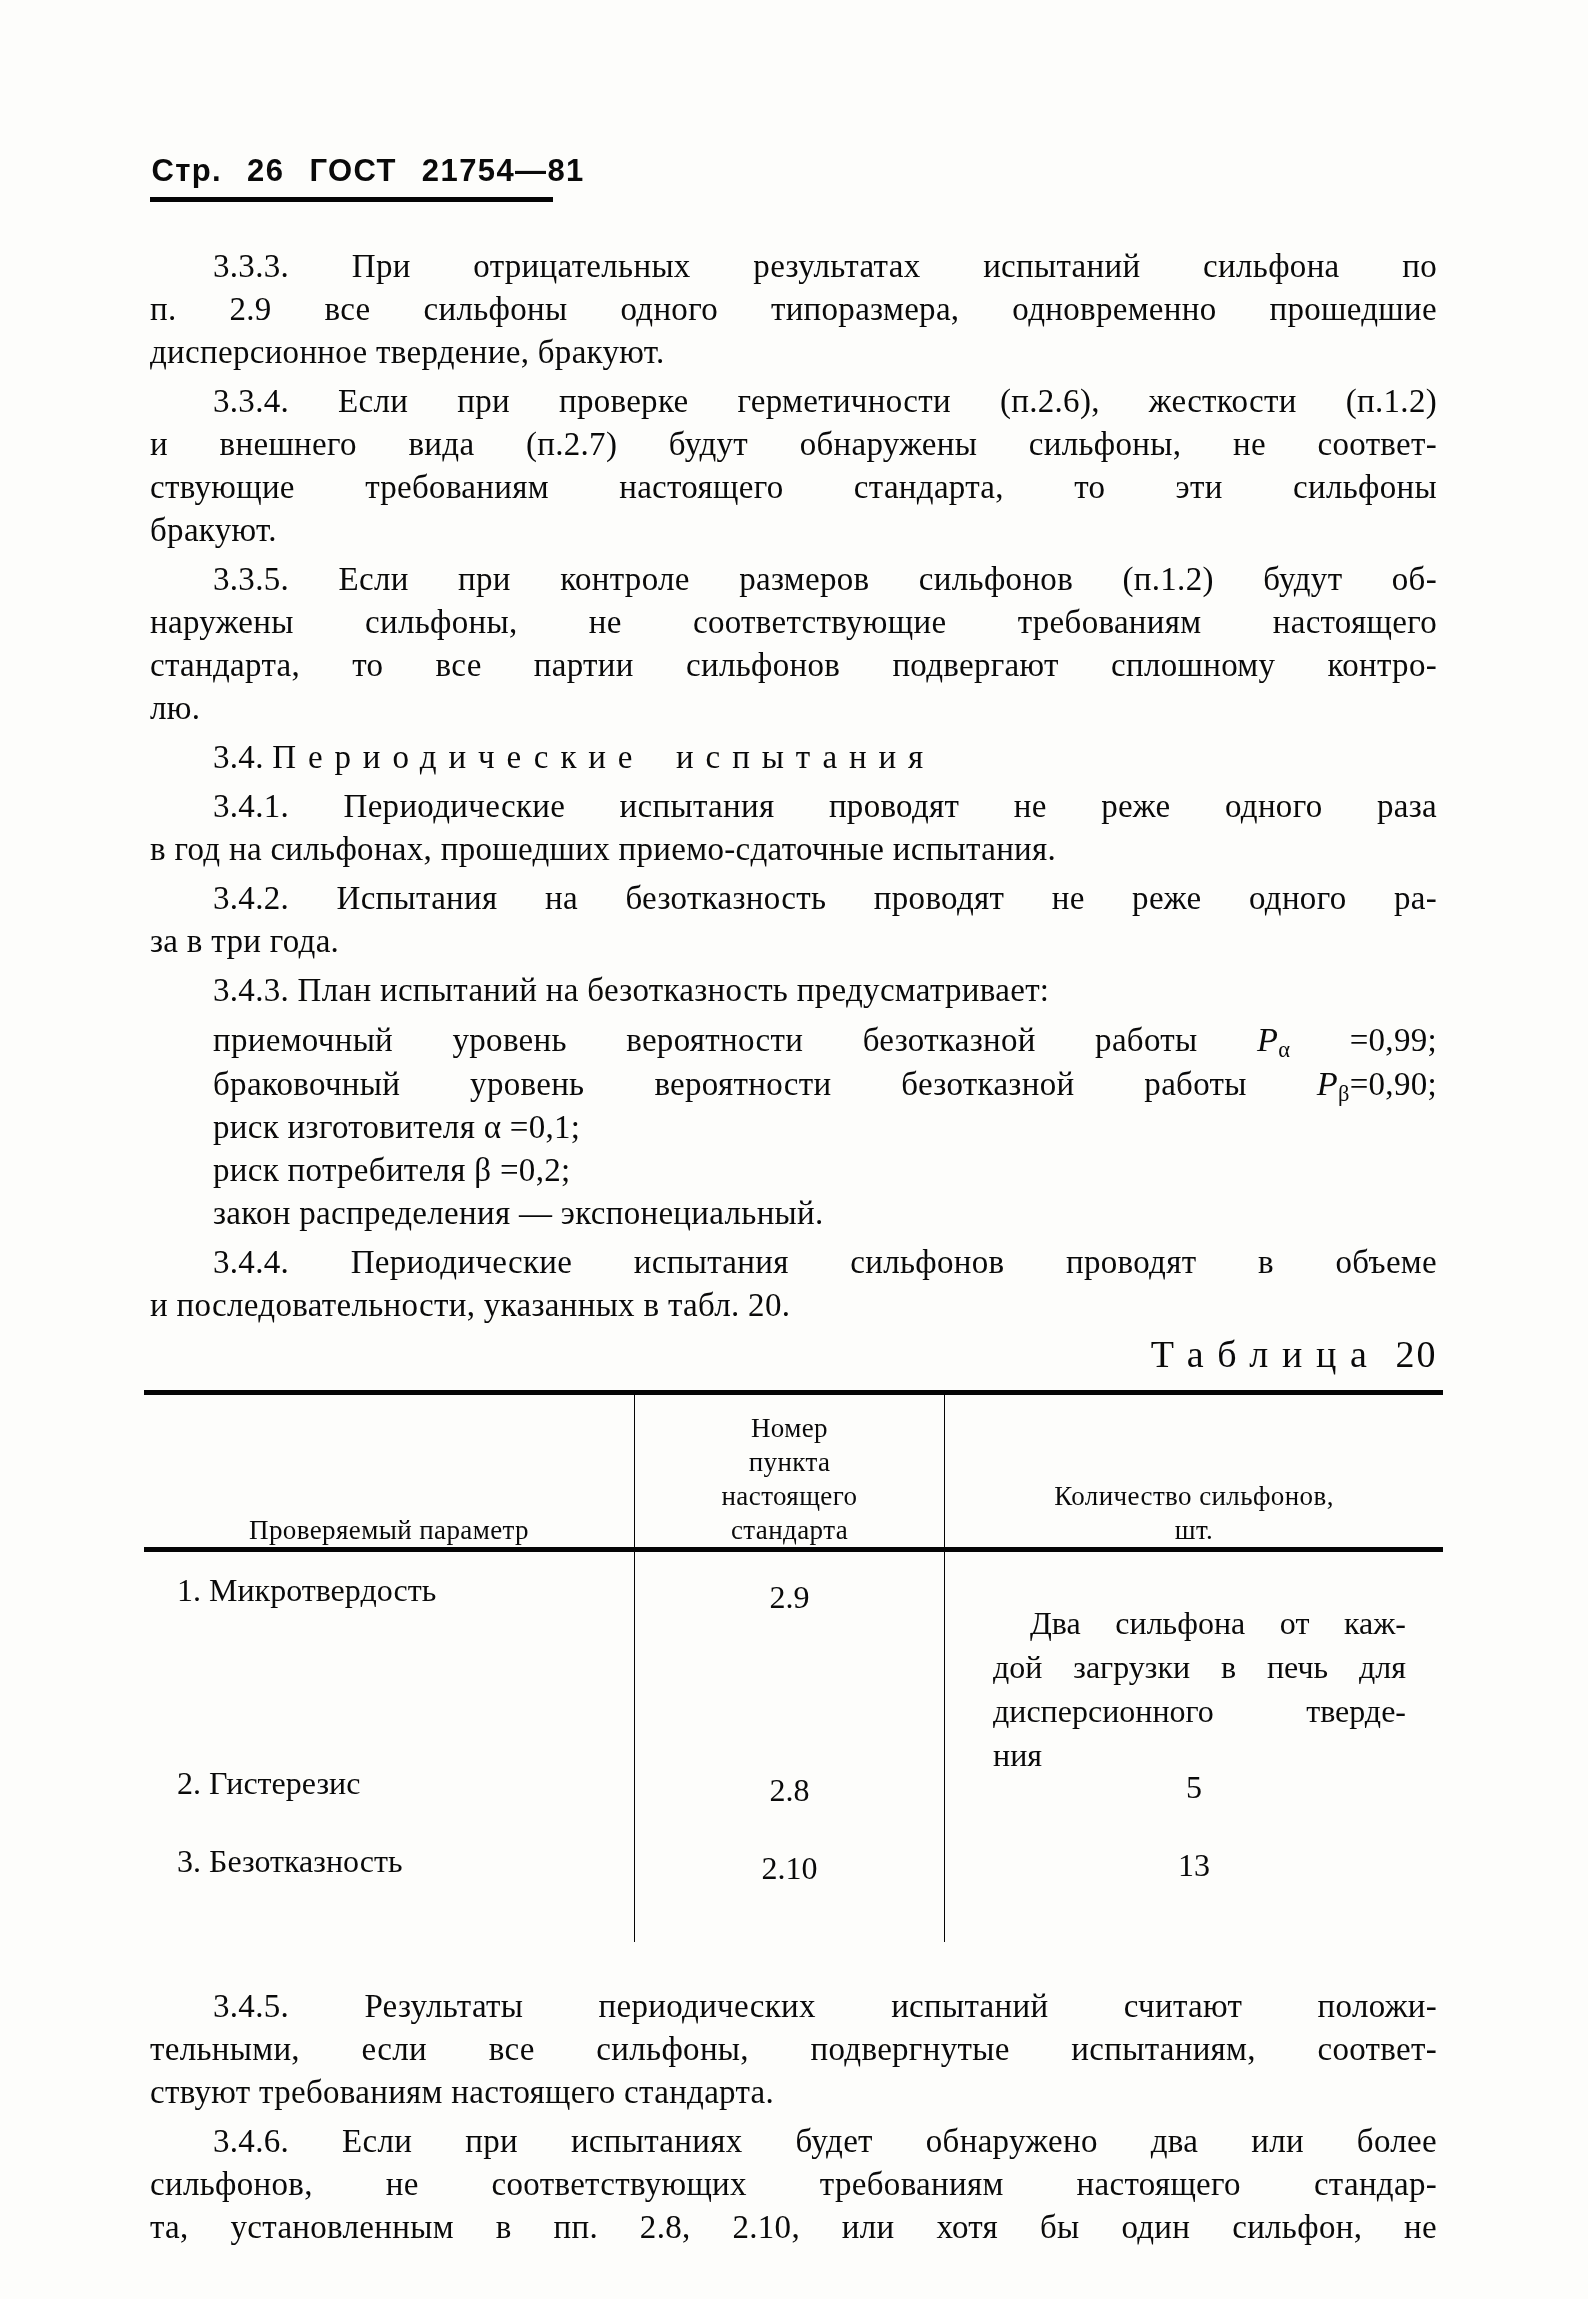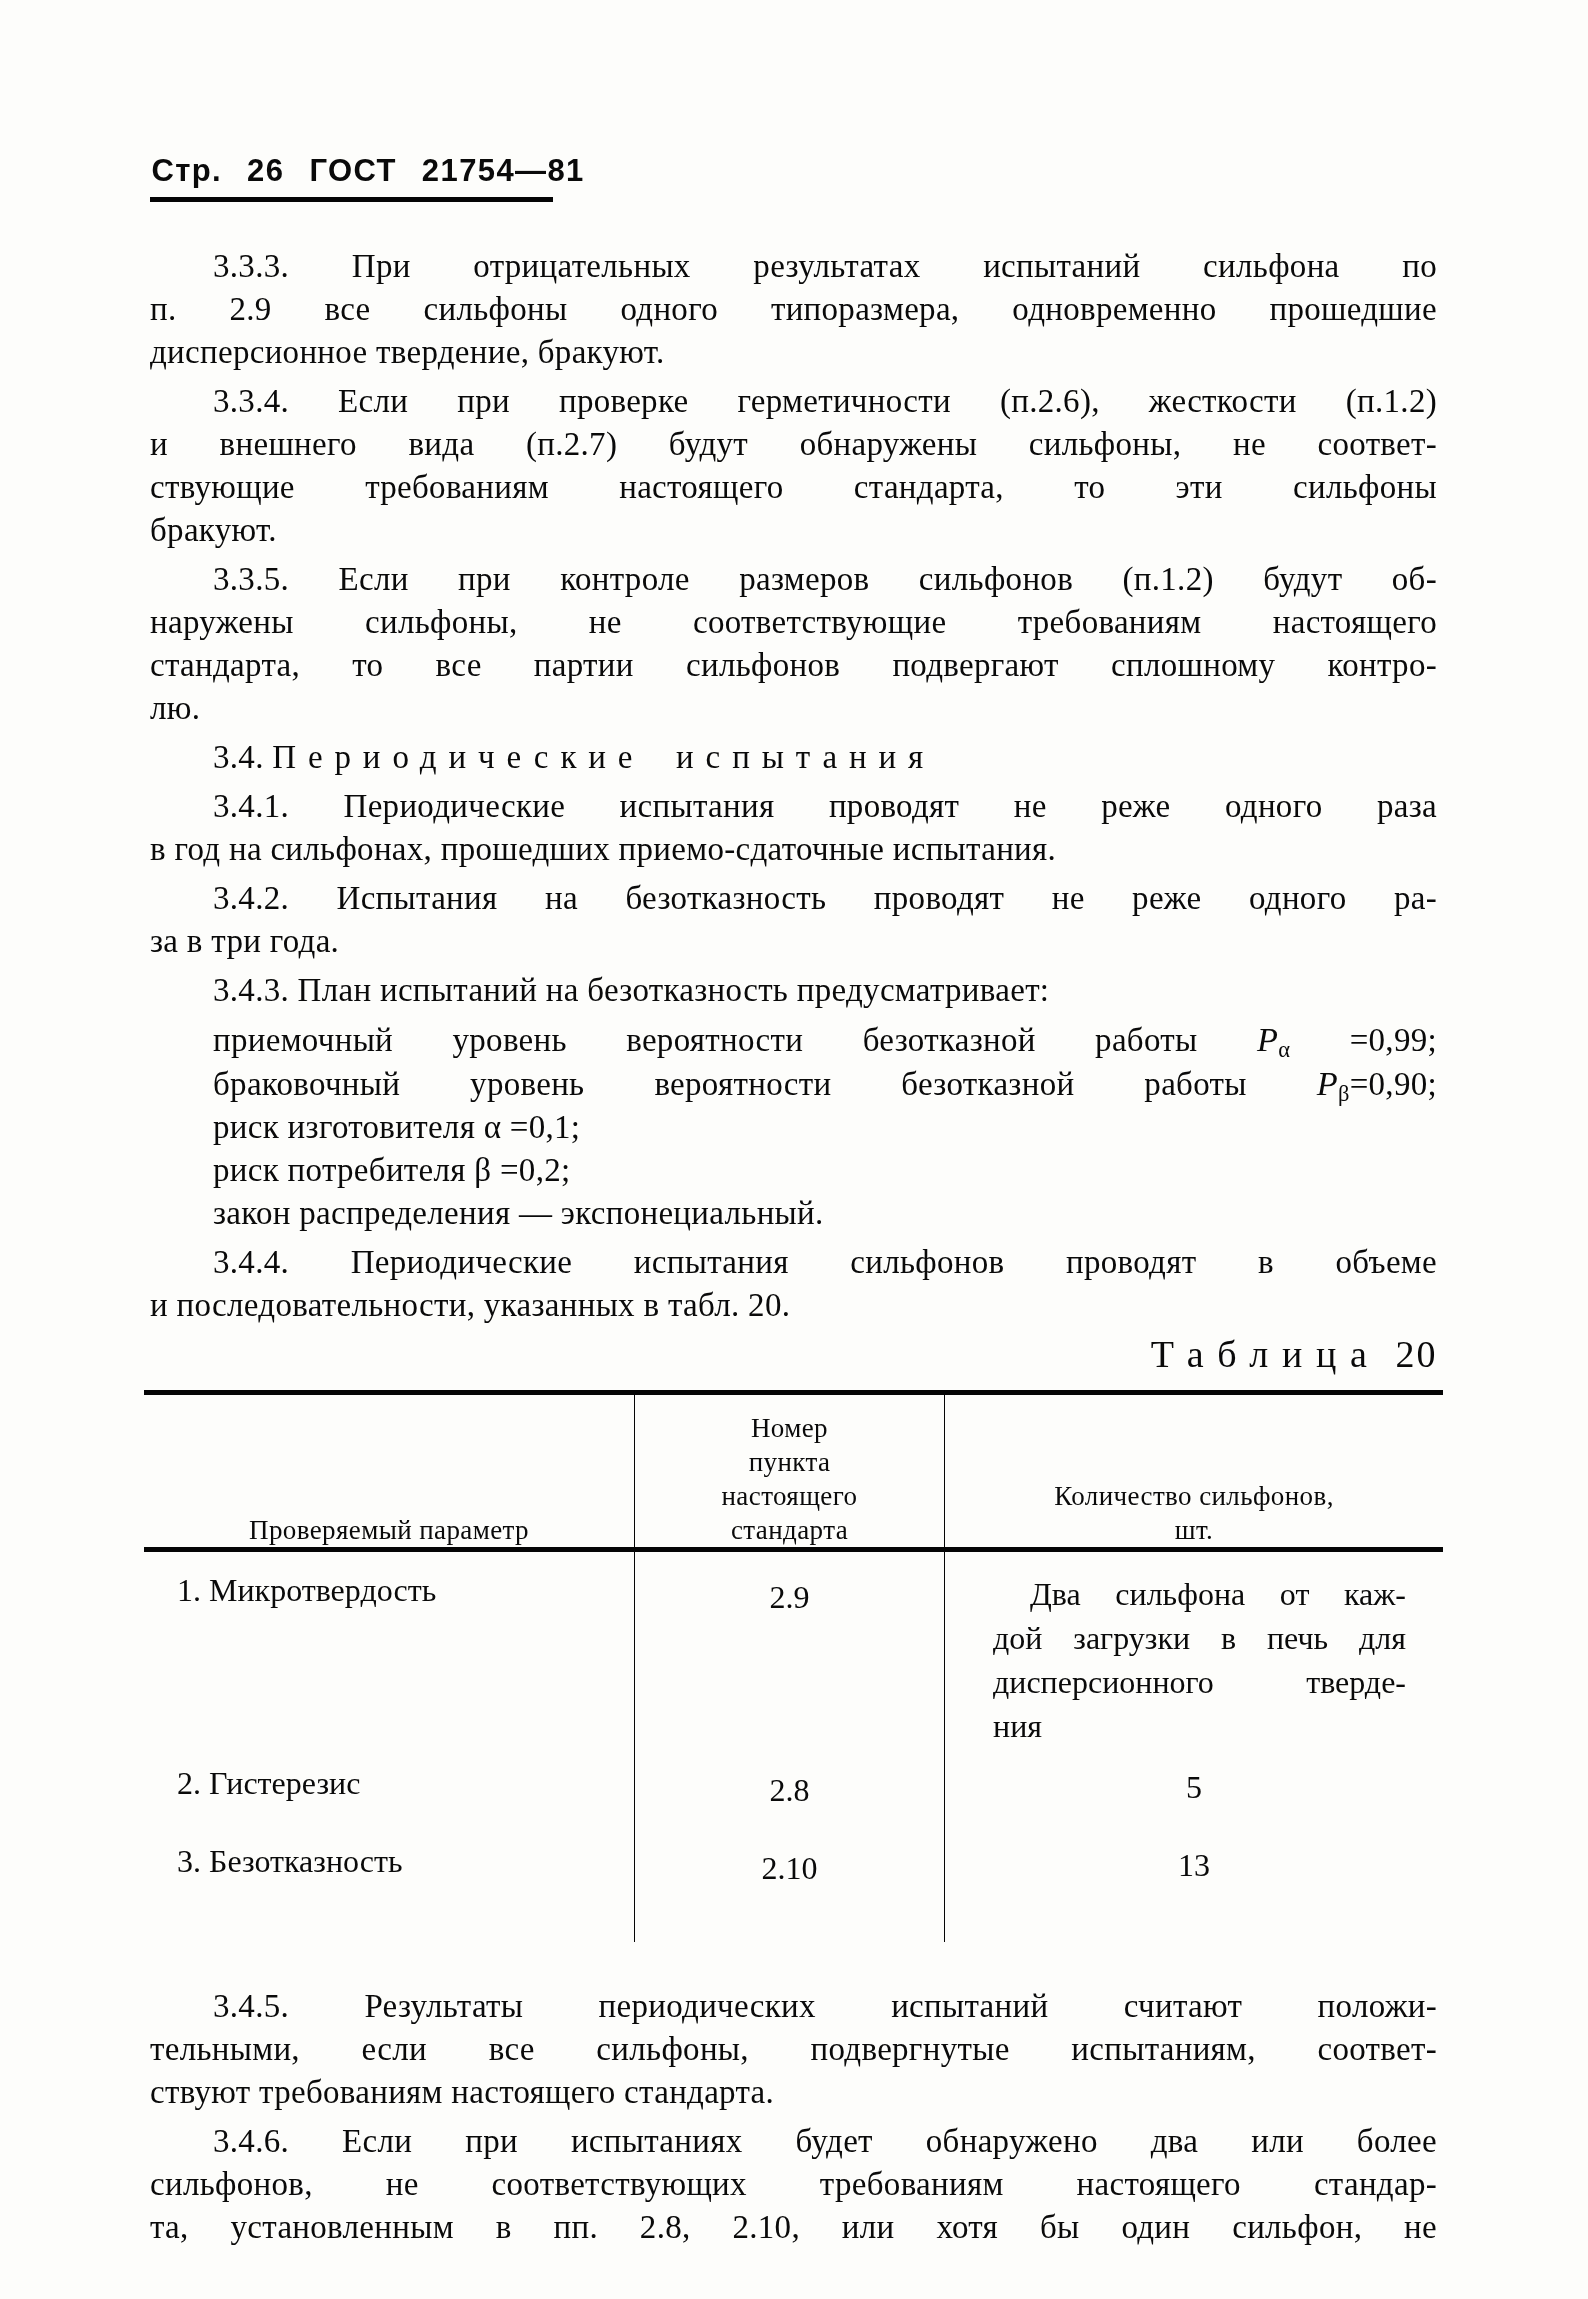--- a/index.html
+++ b/index.html
@@ -77,21 +77,21 @@
     grid-template-columns:490px 310px 499px;
     grid-template-rows:193px 78px 119px;
     font-size:32px;
     line-height:44px;
   }
   .th.c1, .th.c2, .bc.c1, .bc.c2 { border-left:1.9px solid #050505; }
   .bc.c0 { padding:16px 0 0 33px; }
   .bc.c1 { padding-top:23px; text-align:center; }
   .bc.c2.center { padding-top:20.4px; text-align:center; }
   .bc.c2.parcell { padding:20.4px 37px 0 48px; }
-  .bc.c2.parcell .line.ind { text-indent:37px; }
+  .bc.c2.parcell .line.ind { text-indent:37px;margin-top:29px; }
 </style>
 </head>
 <body>
 
 <div class="page">
   <div class="content">
 
     <div class="page-header">
       <div class="page-header-title">Стр. 26 ГОСТ 21754—81</div>
       <div class="header-rule"></div>

